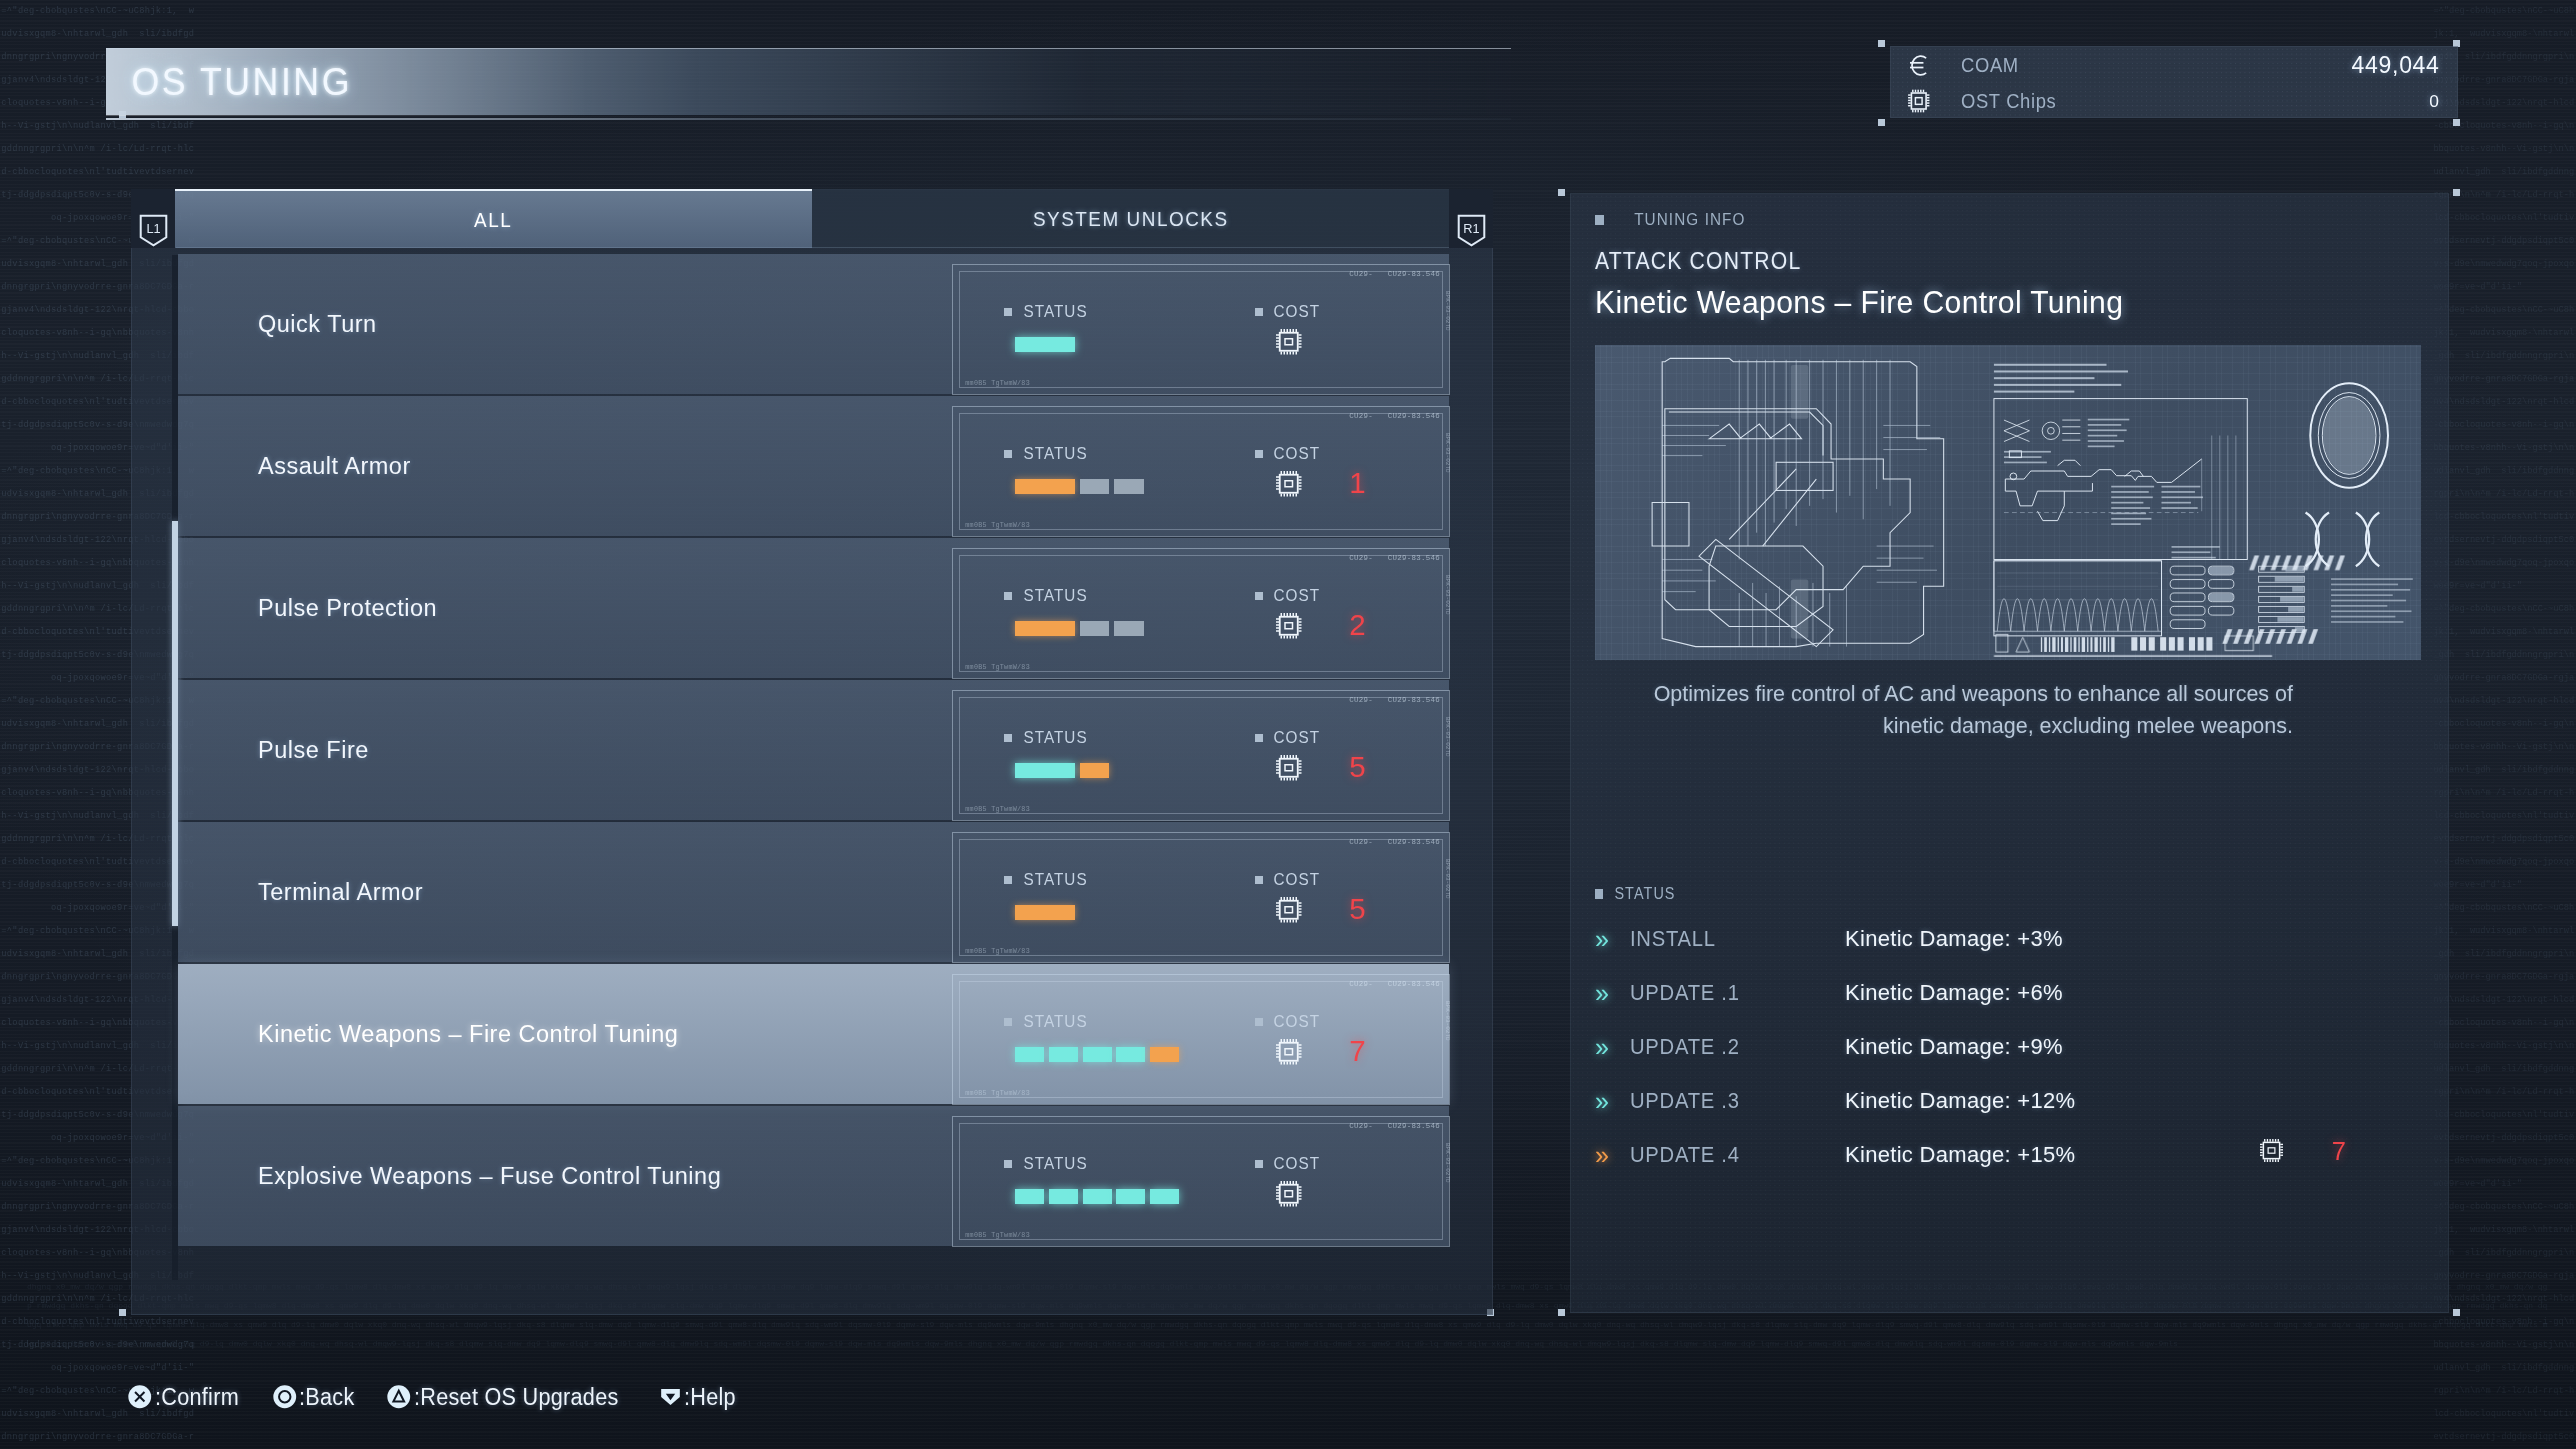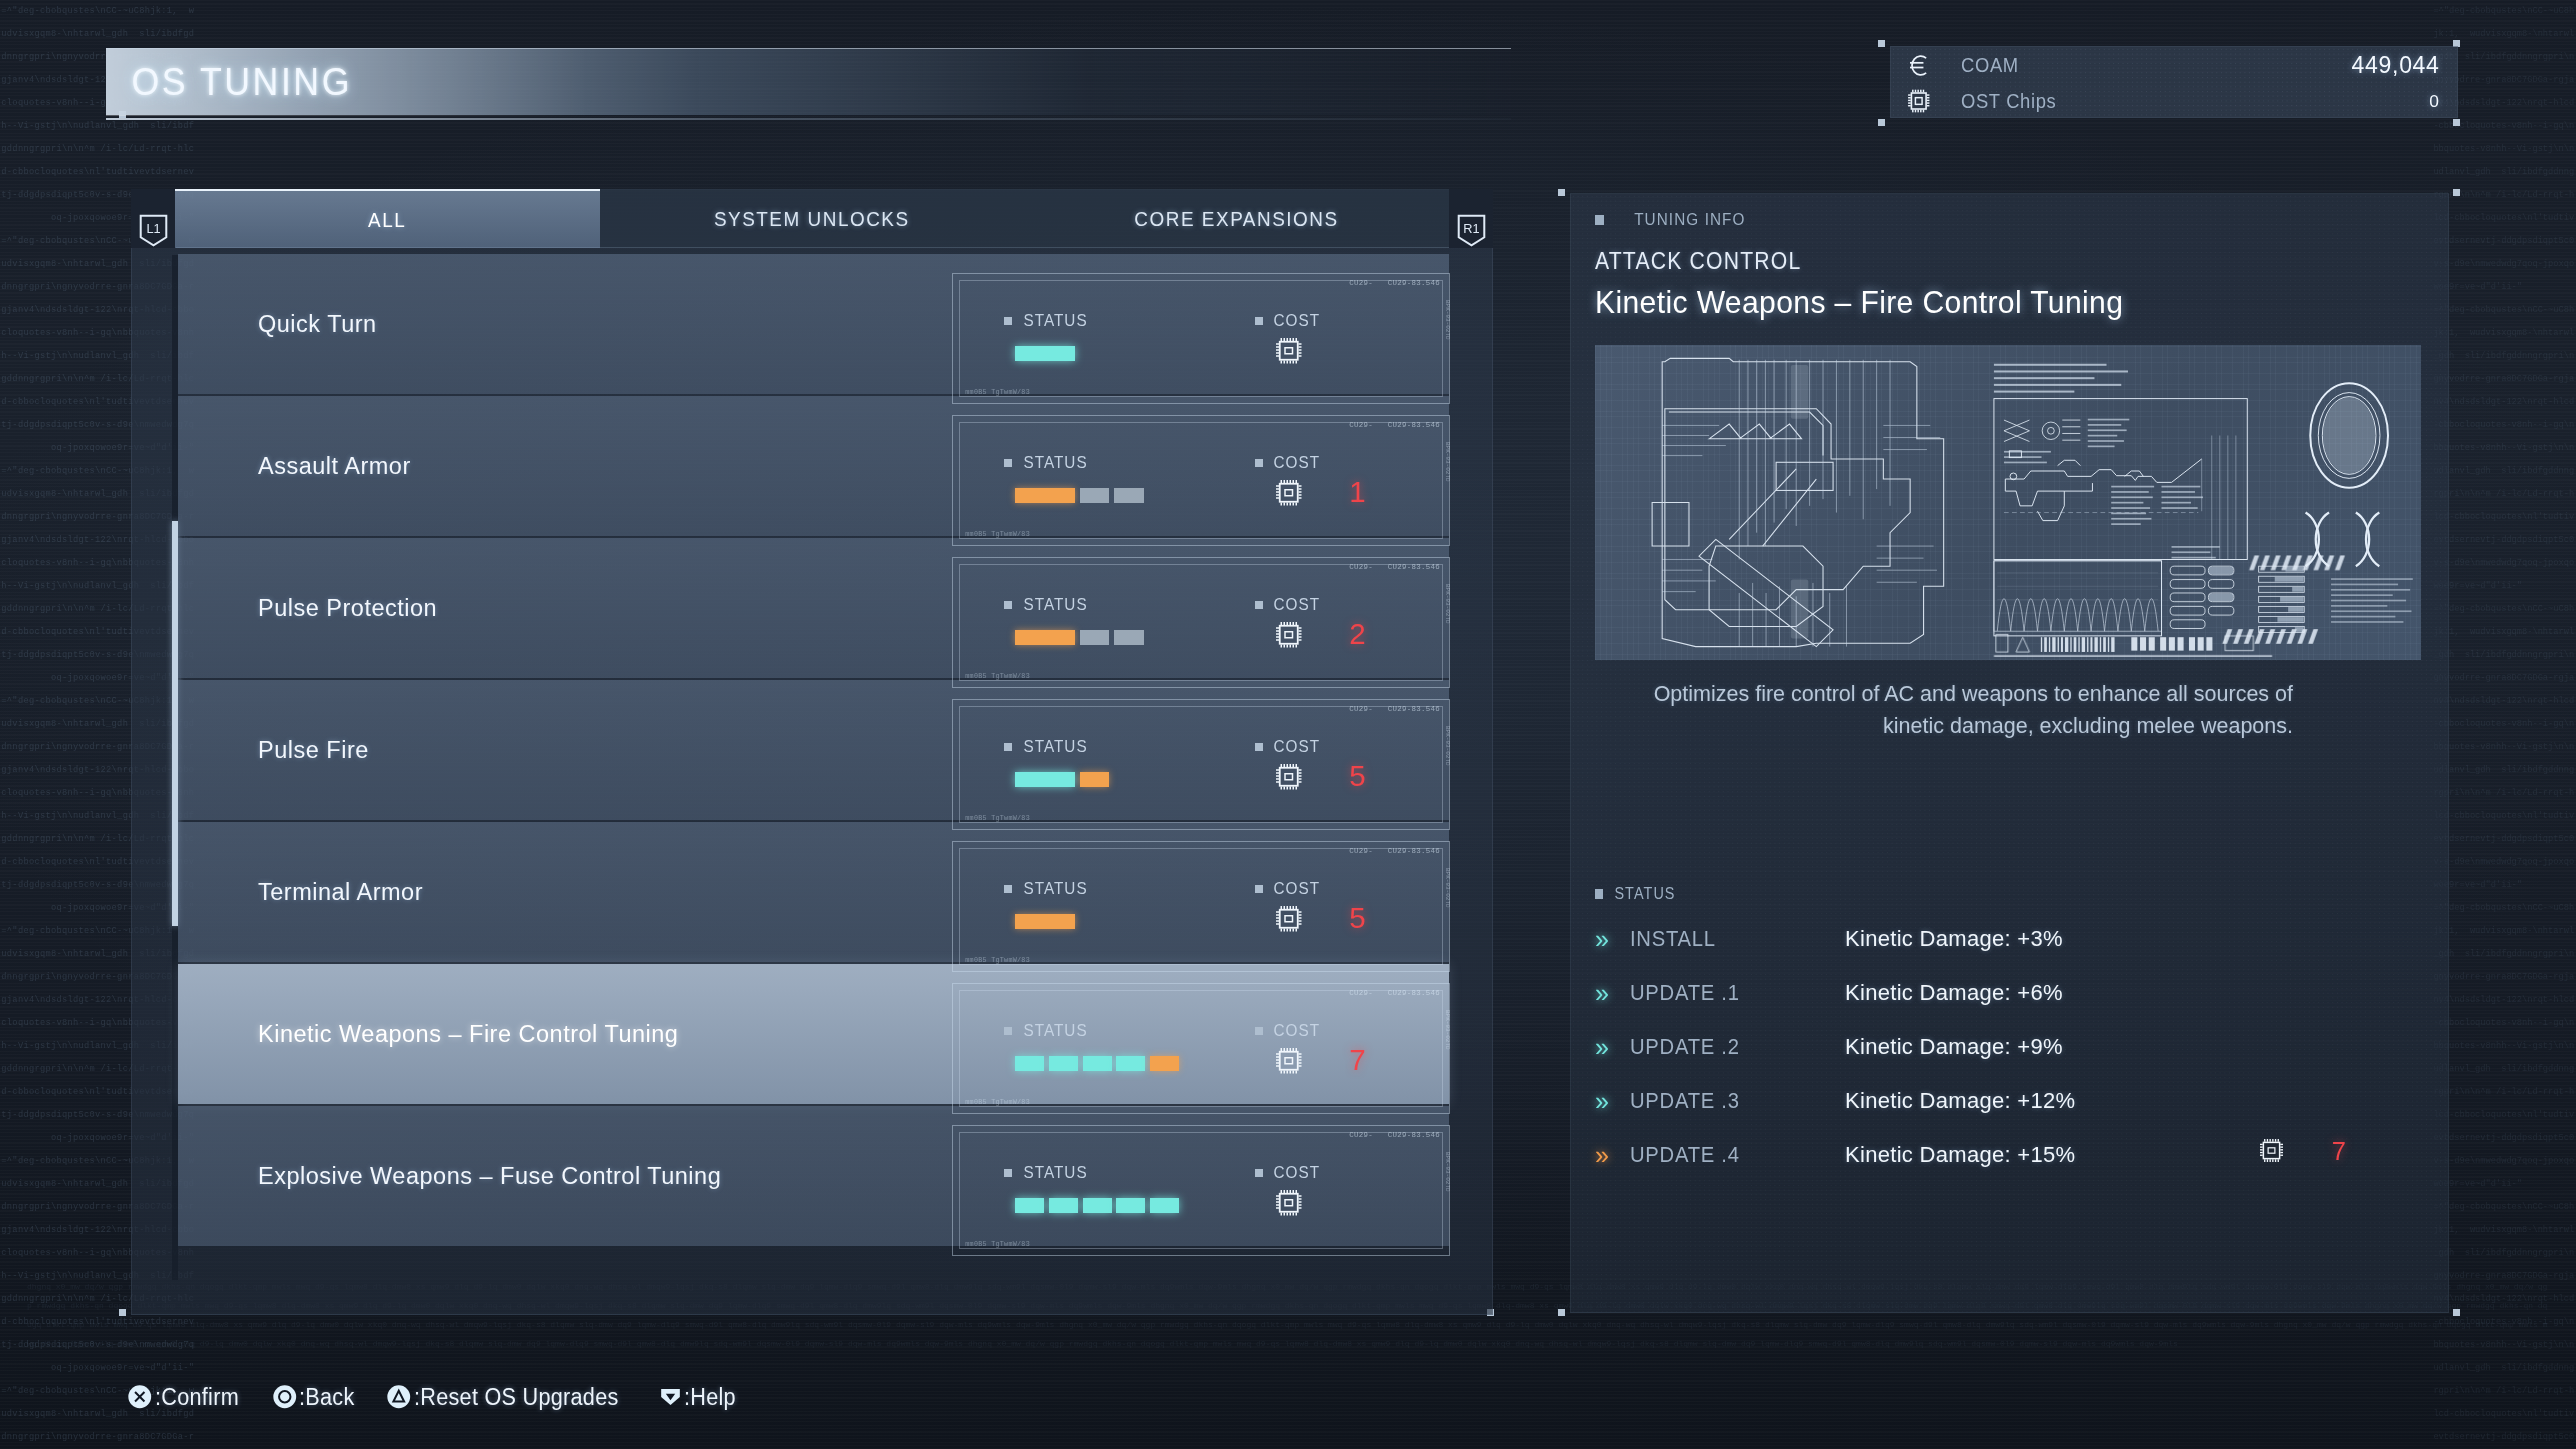--- a/index.html
+++ b/index.html
@@ -142,21 +142,21 @@
     box-shadow:0 0 12px rgba(190,215,245,.17);
   }
   .row-name{
     position:relative; z-index:2;
     padding-left:80px; font-size:23.5px; letter-spacing:0.5px; color:#f2f7fd;
     text-shadow:0 0 5.4px rgba(170,205,245,.4);
   }
   .row.selected .row-name{ color:#ffffff; text-shadow:0 0 6px rgba(255,255,255,.55); }
 
   .card{
-    position:absolute; right:-1.3px; top:19px; width:498px; height:131px;
+    position:absolute; right:-1.3px; top:10px; width:498px; height:131px;
     border:0.7px solid rgba(205,222,240,.45); z-index:3;
   }
   .card-in{
     position:absolute; inset:6px;
     border:0.7px solid rgba(205,222,240,.33);
   }
   .card-code{
     position:absolute; right:9.4px; top:5.4px;
     font-family:"Liberation Mono", monospace; font-size:7.4px;
     color:rgba(222,236,250,.55); letter-spacing:0.3px;
@@ -389,23 +389,20 @@
     <svg width="31" height="35" viewBox="0 0 46 52">
       <path d="M4 4 H42 V36 L23 48 L4 36 Z" fill="none" stroke="#dfeaf6" stroke-width="3"></path>
       <text x="23" y="30" font-family="Liberation Sans, sans-serif" font-size="19" fill="#dfeaf6" text-anchor="middle">L1</text>
     </svg>
   </div>
   <div class="tab active">
     <span>ALL</span>
   </div>
   <div class="tab">
     <span>SYSTEM UNLOCKS</span>
-  </div>
-  <div class="tab">
-    <span>CORE EXPANSIONS</span>
   </div>
   <div class="bumper">
     <svg width="31" height="35" viewBox="0 0 46 52">
       <path d="M4 4 H42 V36 L23 48 L4 36 Z" fill="none" stroke="#dfeaf6" stroke-width="3"></path>
       <text x="23" y="30" font-family="Liberation Sans, sans-serif" font-size="19" fill="#dfeaf6" text-anchor="middle">R1</text>
     </svg>
   </div>
 </div>
 <div id="tab-underline"></div>
 

